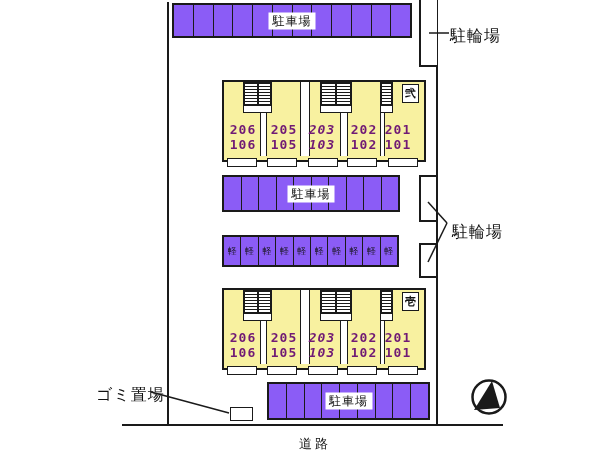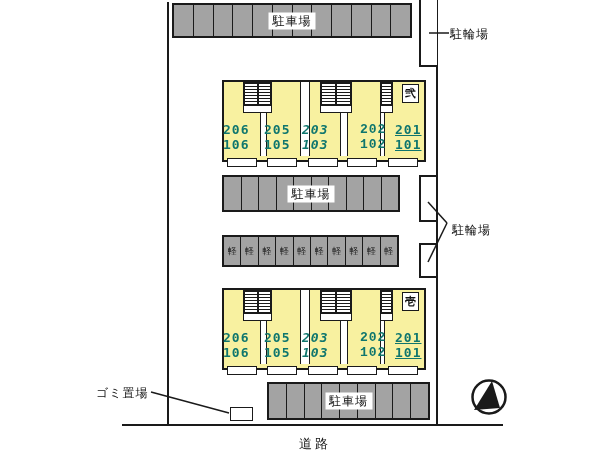--- a/index.html
+++ b/index.html
@@ -7,21 +7,21 @@
     position:relative;width:600px;height:450px;background:#fff;overflow:hidden;
     font-family:"Liberation Sans",sans-serif;color:#111;
   }
   .abs{position:absolute;box-sizing:border-box;}
 
   
   .vline{border-left:2px solid #1a1a1a;width:0;}
   .hline{border-top:2px solid #1a1a1a;height:0;}
 
   
-  .stall-row{position:absolute;box-sizing:border-box;border:2px solid #1a1a1a;background:#a3a3a3;}
+  .stall-row{position:absolute;box-sizing:border-box;border:2px solid #1a1a1a;background:#8b5cf6;}
   .stalls{display:flex;width:100%;height:100%;}
   .stall{flex:1;border-right:1.5px solid #1a1a1a;display:flex;align-items:center;justify-content:center;}
   .stall:last-child{border-right:none;}
   .row-label{
     position:absolute;left:50%;top:50%;transform:translate(-50%,-50%);
     background:#fff;padding:0 4px;font-size:12px;letter-spacing:1px;white-space:nowrap;z-index:2;
   }
   .kei-char{font-size:9px;}
 
   
@@ -39,32 +39,32 @@
   .rC{left:156px;width:13px;}
   .flight{flex:1;height:22px;border:1px solid #1a1a1a;
     background:repeating-linear-gradient(to bottom,#1a1a1a 0,#1a1a1a 1px,#fff 1px,#fff 3px);}
   .gap{top:31px;height:43px;background:#fff;
     border-left:1.5px solid #1a1a1a;border-right:1.5px solid #1a1a1a;}
   .gA{left:36px;width:7px;}
   .gB{left:116px;width:8px;}
   .gC{left:156px;width:5px;}
   .name-box{left:178px;top:2px;width:17px;height:19px;background:#fff;border:1.5px solid #1a1a1a;
     display:flex;align-items:center;justify-content:center;font-size:11px;font-weight:bold;}
-  .unit{top:40px;width:40px;text-align:left;
+  .unit{top:40px;width:40px;text-align:center;
     font-family:"DejaVu Sans Mono",monospace;font-size:13px;font-weight:700;
-    line-height:15px;letter-spacing:1px;color:#0f766e;}
-  .u1{left:-1px;}.u2{left:40px;}.u3{left:78px;font-style:italic;}.u4{left:136px;font-family:Liberation Mono, monospace;}.u5{left:171px;text-decoration:underline;}
+    line-height:15px;letter-spacing:1px;color:#701a75;}
+  .u1{left:-1px;}.u2{left:40px;}.u3{left:78px;font-style:italic;}.u4{left:120px;}.u5{left:154px;}
   .porch{top:76px;width:30px;height:9px;background:#fff;border:1.5px solid #1a1a1a;}
   .p1{left:3px;}.p2{left:43px;}.p3{left:84px;}.p4{left:123px;}.p5{left:164px;}
 
   
   .bike-strip{border-left:2px solid #1a1a1a;border-bottom:2px solid #1a1a1a;background:#fff;}
   .bike-rect{border:2px solid #1a1a1a;border-right:none;background:#fff;}
 
-  .small-label{position:absolute;font-size:12px;letter-spacing:1px;white-space:nowrap;}
+  .small-label{position:absolute;font-size:16px;letter-spacing:1px;white-space:nowrap;}
   .road-label{position:absolute;font-size:13px;letter-spacing:3px;}
   .garbage-box{border:1.5px solid #1a1a1a;background:#fff;}
 
   svg.overlay{position:absolute;left:0;top:0;pointer-events:none;z-index:3;}
 </style>
 </head>
 <body>
 
 <div id="canvas">
 

